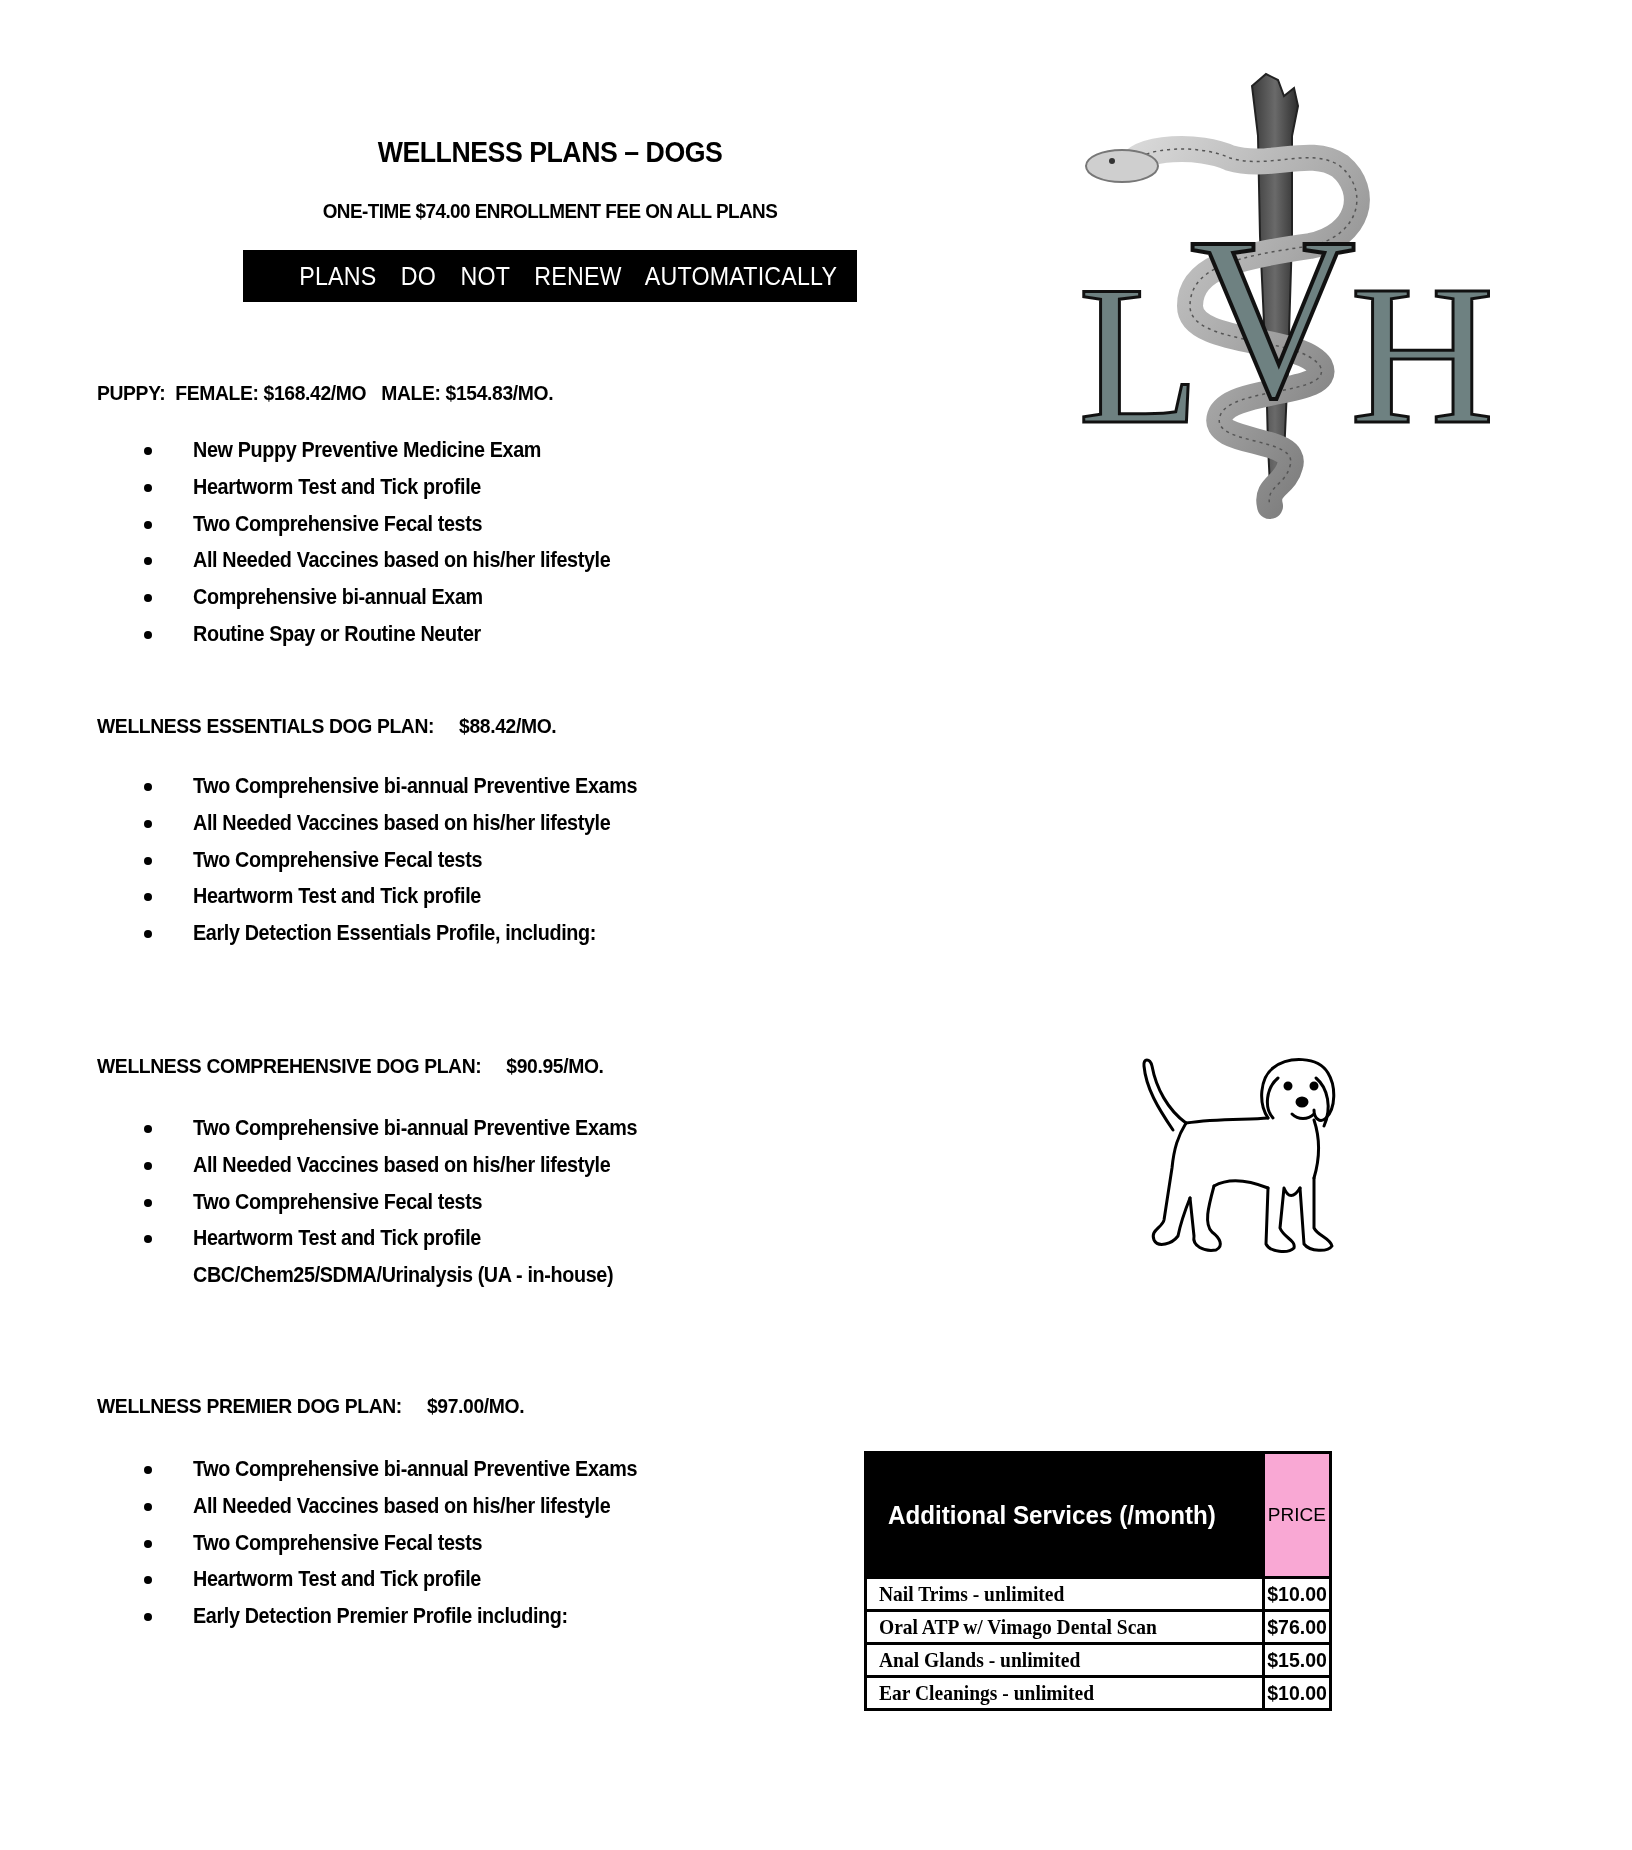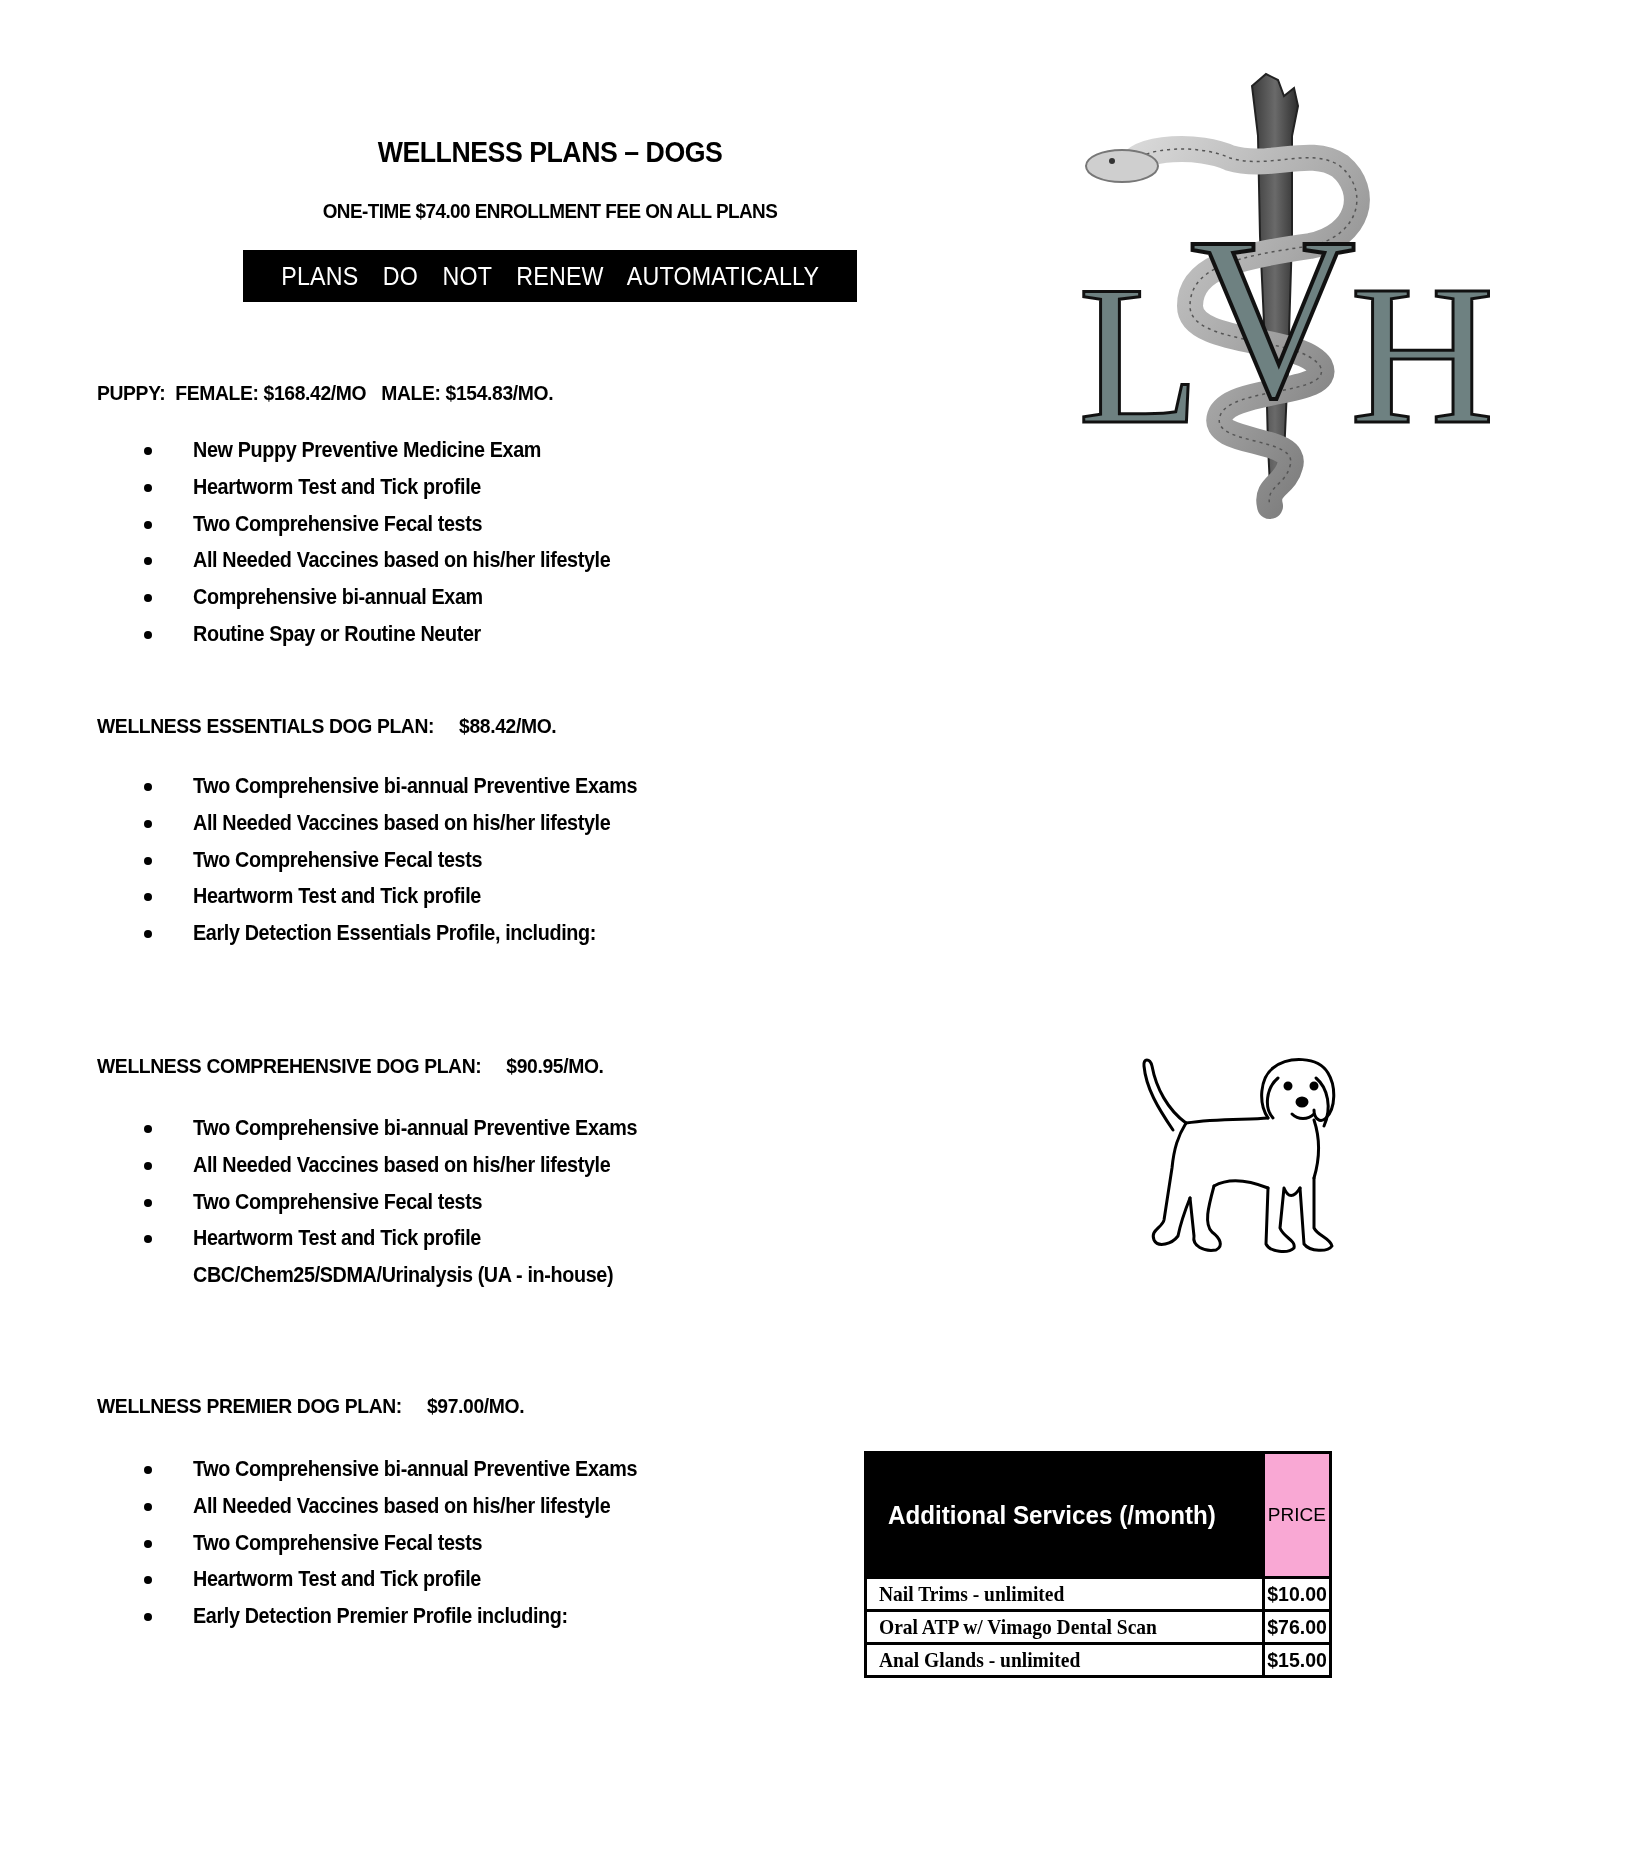--- a/index.html
+++ b/index.html
@@ -1,21 +1,21 @@
 <!DOCTYPE html>
 <html><head>
 <meta charset="utf-8">
 <style>
   html, body { margin: 0; padding: 0; background: #ffffff; }
   body { width: 1632px; height: 1850px; position: relative; overflow: hidden;
          font-family: "Liberation Sans", "DejaVu Sans", sans-serif; color: #000; }
   .abs { position: absolute; }
   .title { left: 300px; width: 500px; top: 136px; text-align: center; font-size: 29px; font-weight: bold; letter-spacing: -0.5px; transform: scaleX(0.92); }
   .enroll { left: 200px; width: 700px; top: 199px; text-align: center; font-size: 21px; font-weight: bold; letter-spacing: -0.6px; transform: scaleX(0.9); }
-  .banner { left: 243px; top: 250px; width: 614px; height: 52px; background: #000; color: #fff; display: flex; align-items: center; justify-content: center; }
+  .banner { left: 243px; top: 250px; width: 614px; height: 52px; background: #000; color: #fff; display: flex; align-items: center; justify-content: flex-end; }
   .banner span { font-size: 25px; font-weight: normal; letter-spacing: 0.2px; word-spacing: 6px; transform: scaleX(0.93); display: inline-block; }
   .heading { left: 97px; font-size: 21px; font-weight: bold; letter-spacing: -0.4px; white-space: pre; transform-origin: left center; transform: scaleX(0.92); }
   ul.items { position: absolute; left: 140px; margin: 0; padding: 0; list-style: none; }
   ul.items li { position: relative; height: 36.8px; line-height: 36.8px; font-size: 21.5px; font-weight: bold; padding-left: 53px; white-space: nowrap; letter-spacing: -0.4px; }
   ul.items li .bullet { position: absolute; left: 4px; top: 15px; width: 8px; height: 8px; border-radius: 50%; background: #000; }
   ul.items li.cont { }
   ul.items li .txt { display: inline-block; transform-origin: left center; transform: scaleX(0.92); }
   table.svc { position: absolute; left: 864px; top: 1451px; border-collapse: collapse; width: 468px; }
   table.svc td, table.svc th { border: 3px solid #000; padding: 0; }
   table.svc th.svc-head { background: #000; color: #fff; height: 122px; font-size: 26px; font-weight: bold; width: 438px; }
@@ -147,14 +147,18 @@
       <td class="svc-price"><span class="sq">$10.00</span></td>
     </tr>
     <tr>
       <td class="svc-name"><span class="sq">Oral ATP w/ Vimago Dental Scan</span></td>
       <td class="svc-price"><span class="sq">$76.00</span></td>
     </tr>
     <tr>
       <td class="svc-name"><span class="sq">Anal Glands - unlimited</span></td>
       <td class="svc-price"><span class="sq">$15.00</span></td>
     </tr>
+    <tr>
+      <td class="svc-name"><span class="sq">Ear Cleanings - unlimited</span></td>
+      <td class="svc-price"><span class="sq">$10.00</span></td>
+    </tr>
   </tbody>
 </table>
 
 </body></html>

